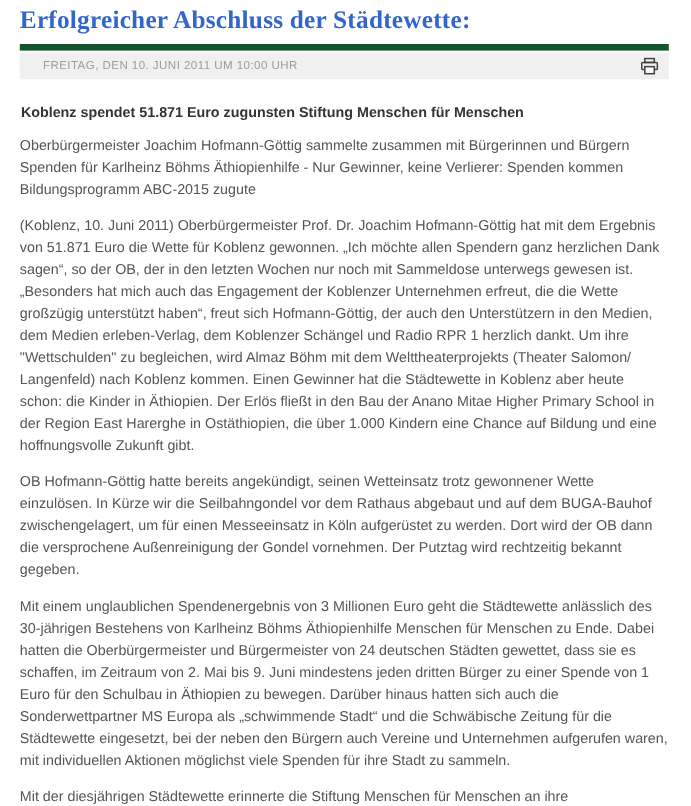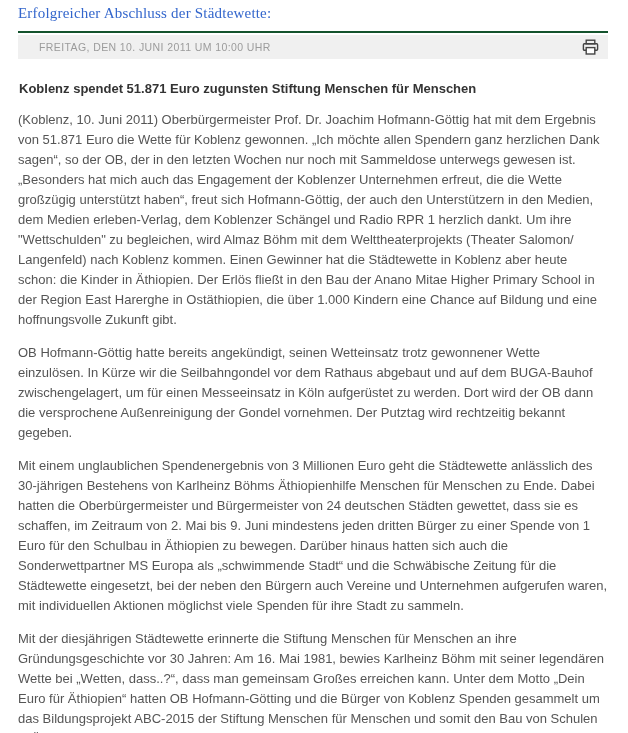--- a/index.html
+++ b/index.html
@@ -9,26 +9,26 @@
     height: 733px;
     background: #ffffff;
     font-family: "Liberation Sans", sans-serif;
     overflow: hidden;
   }
   .page {
     padding: 5px 20px 0 18px;
   }
   .title {
     font-family: "Liberation Serif", serif;
-    font-size: 15px;
-    font-weight: normal;
+    font-size: 23px;
+    font-weight: bold;
     color: #3366cc;
     margin: 0;
     padding: 0 0 9px 0;
-    border-bottom: 2px solid #14532d;
+    border-bottom: 6px solid #14532d;
     letter-spacing: 0.2px;
   }
   .meta-bar {
     margin-top: 2px;
     background: #f0f0f0;
     height: 24px;
     display: flex;
     align-items: center;
     justify-content: space-between;
     padding: 0 9px 0 21px;
@@ -77,20 +77,21 @@
         <rect x="4.2" y="1.2" width="8.6" height="3.6"></rect>
         <rect x="1.4" y="4.8" width="14.2" height="6.4" rx="1"></rect>
         <rect x="4.2" y="8.6" width="8.6" height="6.4" fill="#ffffff"></rect>
       </svg>
     </span>
   </div>
 
   <div class="article">
     <h2 class="subheading">Koblenz spendet 51.871 Euro zugunsten Stiftung Menschen für Menschen</h2>
 
+    <p class="body lead">Oberbürgermeister Joachim Hofmann-Göttig sammelte zusammen mit Bürgerinnen und Bürgern Spenden für Karlheinz Böhms Äthiopienhilfe - Nur Gewinner, keine Verlierer: Spenden kommen Bildungsprogramm ABC-2015 zugute</p>
 
     <p class="body">(Koblenz, 10. Juni 2011) Oberbürgermeister Prof. Dr. Joachim Hofmann-Göttig hat mit dem Ergebnis von 51.871 Euro die Wette für Koblenz gewonnen. „Ich möchte allen Spendern ganz herzlichen Dank sagen“, so der OB, der in den letzten Wochen nur noch mit Sammeldose unterwegs gewesen ist. „Besonders hat mich auch das Engagement der Koblenzer Unternehmen erfreut, die die Wette großzügig unterstützt haben“, freut sich Hofmann-Göttig, der auch den Unterstützern in den Medien, dem Medien erleben-Verlag, dem Koblenzer Schängel und Radio RPR 1 herzlich dankt. Um ihre "Wettschulden" zu begleichen, wird Almaz Böhm mit dem Welttheaterprojekts (Theater Salomon/ Langenfeld) nach Koblenz kommen. Einen Gewinner hat die Städtewette in Koblenz aber heute schon: die Kinder in Äthiopien. Der Erlös fließt in den Bau der Anano Mitae Higher Primary School in der Region East Harerghe in Ostäthiopien, die über 1.000 Kindern eine Chance auf Bildung und eine hoffnungsvolle Zukunft gibt.</p>
 
     <p class="body">OB Hofmann-Göttig hatte bereits angekündigt, seinen Wetteinsatz trotz gewonnener Wette einzulösen. In Kürze wir die Seilbahngondel vor dem Rathaus abgebaut und auf dem BUGA-Bauhof zwischengelagert, um für einen Messeeinsatz in Köln aufgerüstet zu werden. Dort wird der OB dann die versprochene Außenreinigung der Gondel vornehmen. Der Putztag wird rechtzeitig bekannt gegeben.</p>
 
     <p class="body">Mit einem unglaublichen Spendenergebnis von 3 Millionen Euro geht die Städtewette anlässlich des 30-jährigen Bestehens von Karlheinz Böhms Äthiopienhilfe Menschen für Menschen zu Ende. Dabei hatten die Oberbürgermeister und Bürgermeister von 24 deutschen Städten gewettet, dass sie es schaffen, im Zeitraum von 2. Mai bis 9. Juni mindestens jeden dritten Bürger zu einer Spende von 1 Euro für den Schulbau in Äthiopien zu bewegen. Darüber hinaus hatten sich auch die Sonderwettpartner MS Europa als „schwimmende Stadt“ und die Schwäbische Zeitung für die Städtewette eingesetzt, bei der neben den Bürgern auch Vereine und Unternehmen aufgerufen waren, mit individuellen Aktionen möglichst viele Spenden für ihre Stadt zu sammeln.</p>
 
     <p class="body">Mit der diesjährigen Städtewette erinnerte die Stiftung Menschen für Menschen an ihre Gründungsgeschichte vor 30 Jahren: Am 16. Mai 1981, bewies Karlheinz Böhm mit seiner legendären Wette bei „Wetten, dass..?“, dass man gemeinsam Großes erreichen kann. Unter dem Motto „Dein Euro für Äthiopien“ hatten OB Hofmann-Götting und die Bürger von Koblenz Spenden gesammelt um das Bildungsprojekt ABC-2015 der Stiftung Menschen für Menschen und somit den Bau von Schulen in Äthiopien zu unterstützen.</p>
   </div>
 

